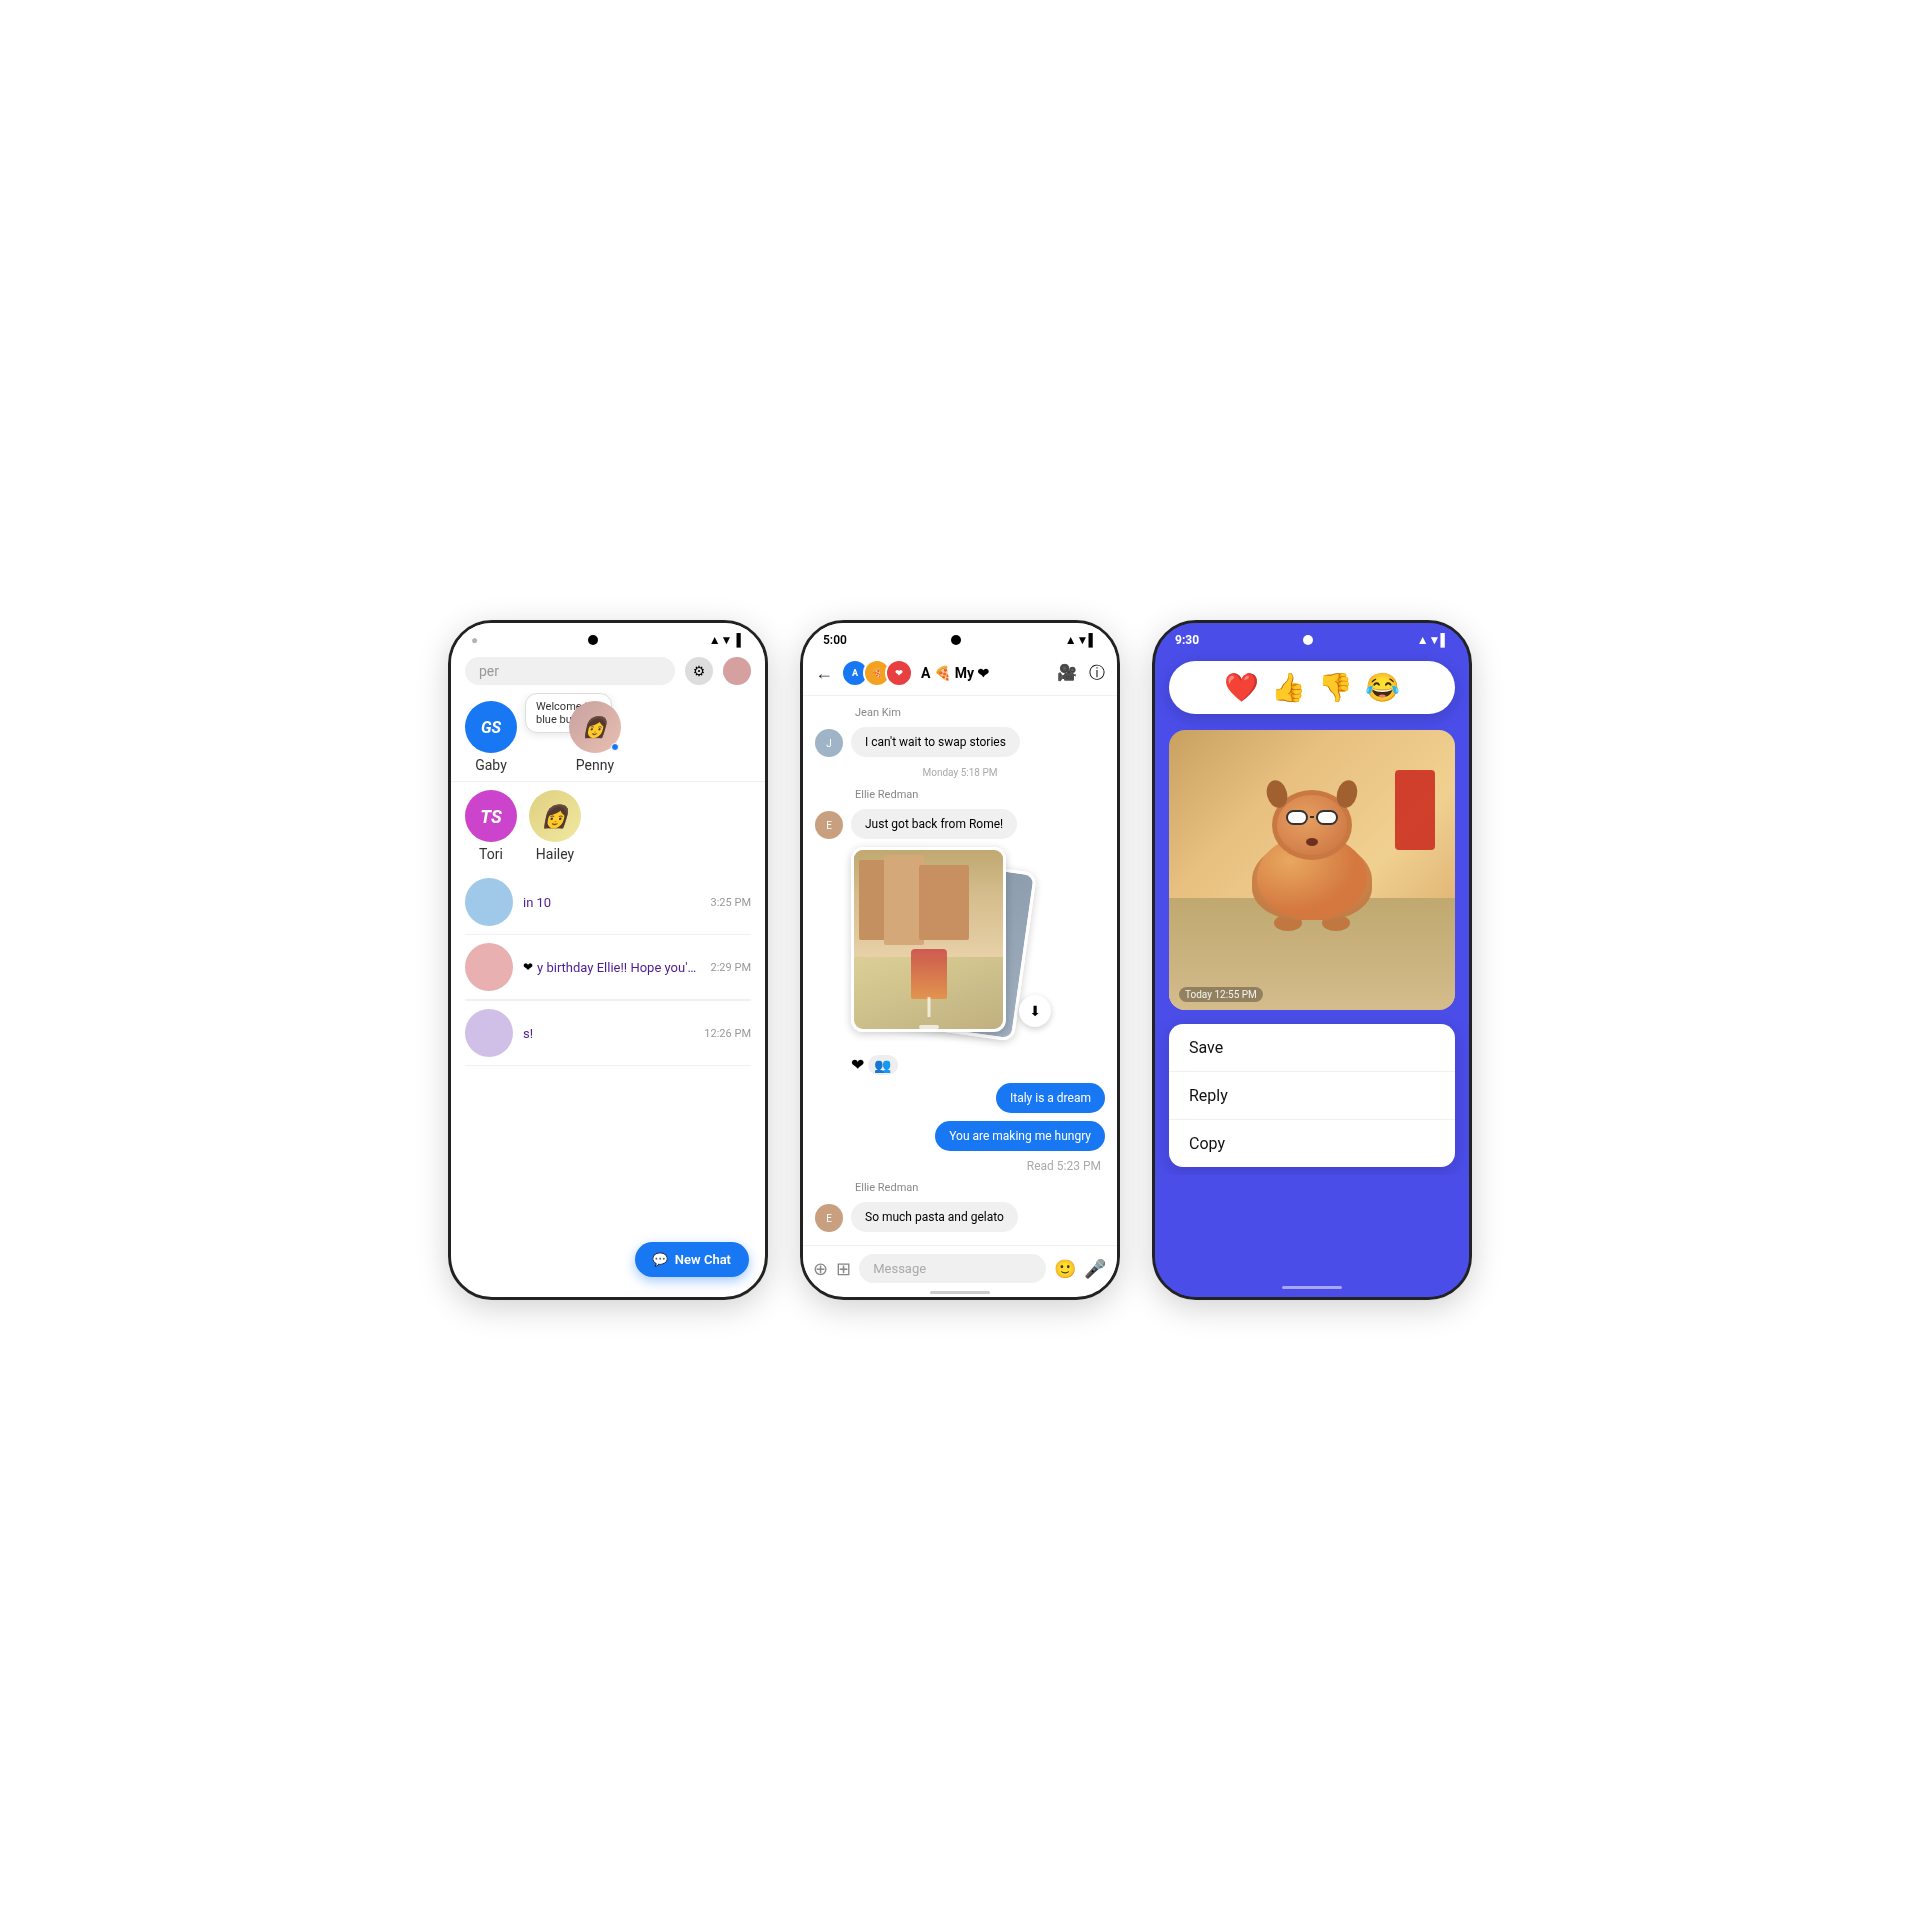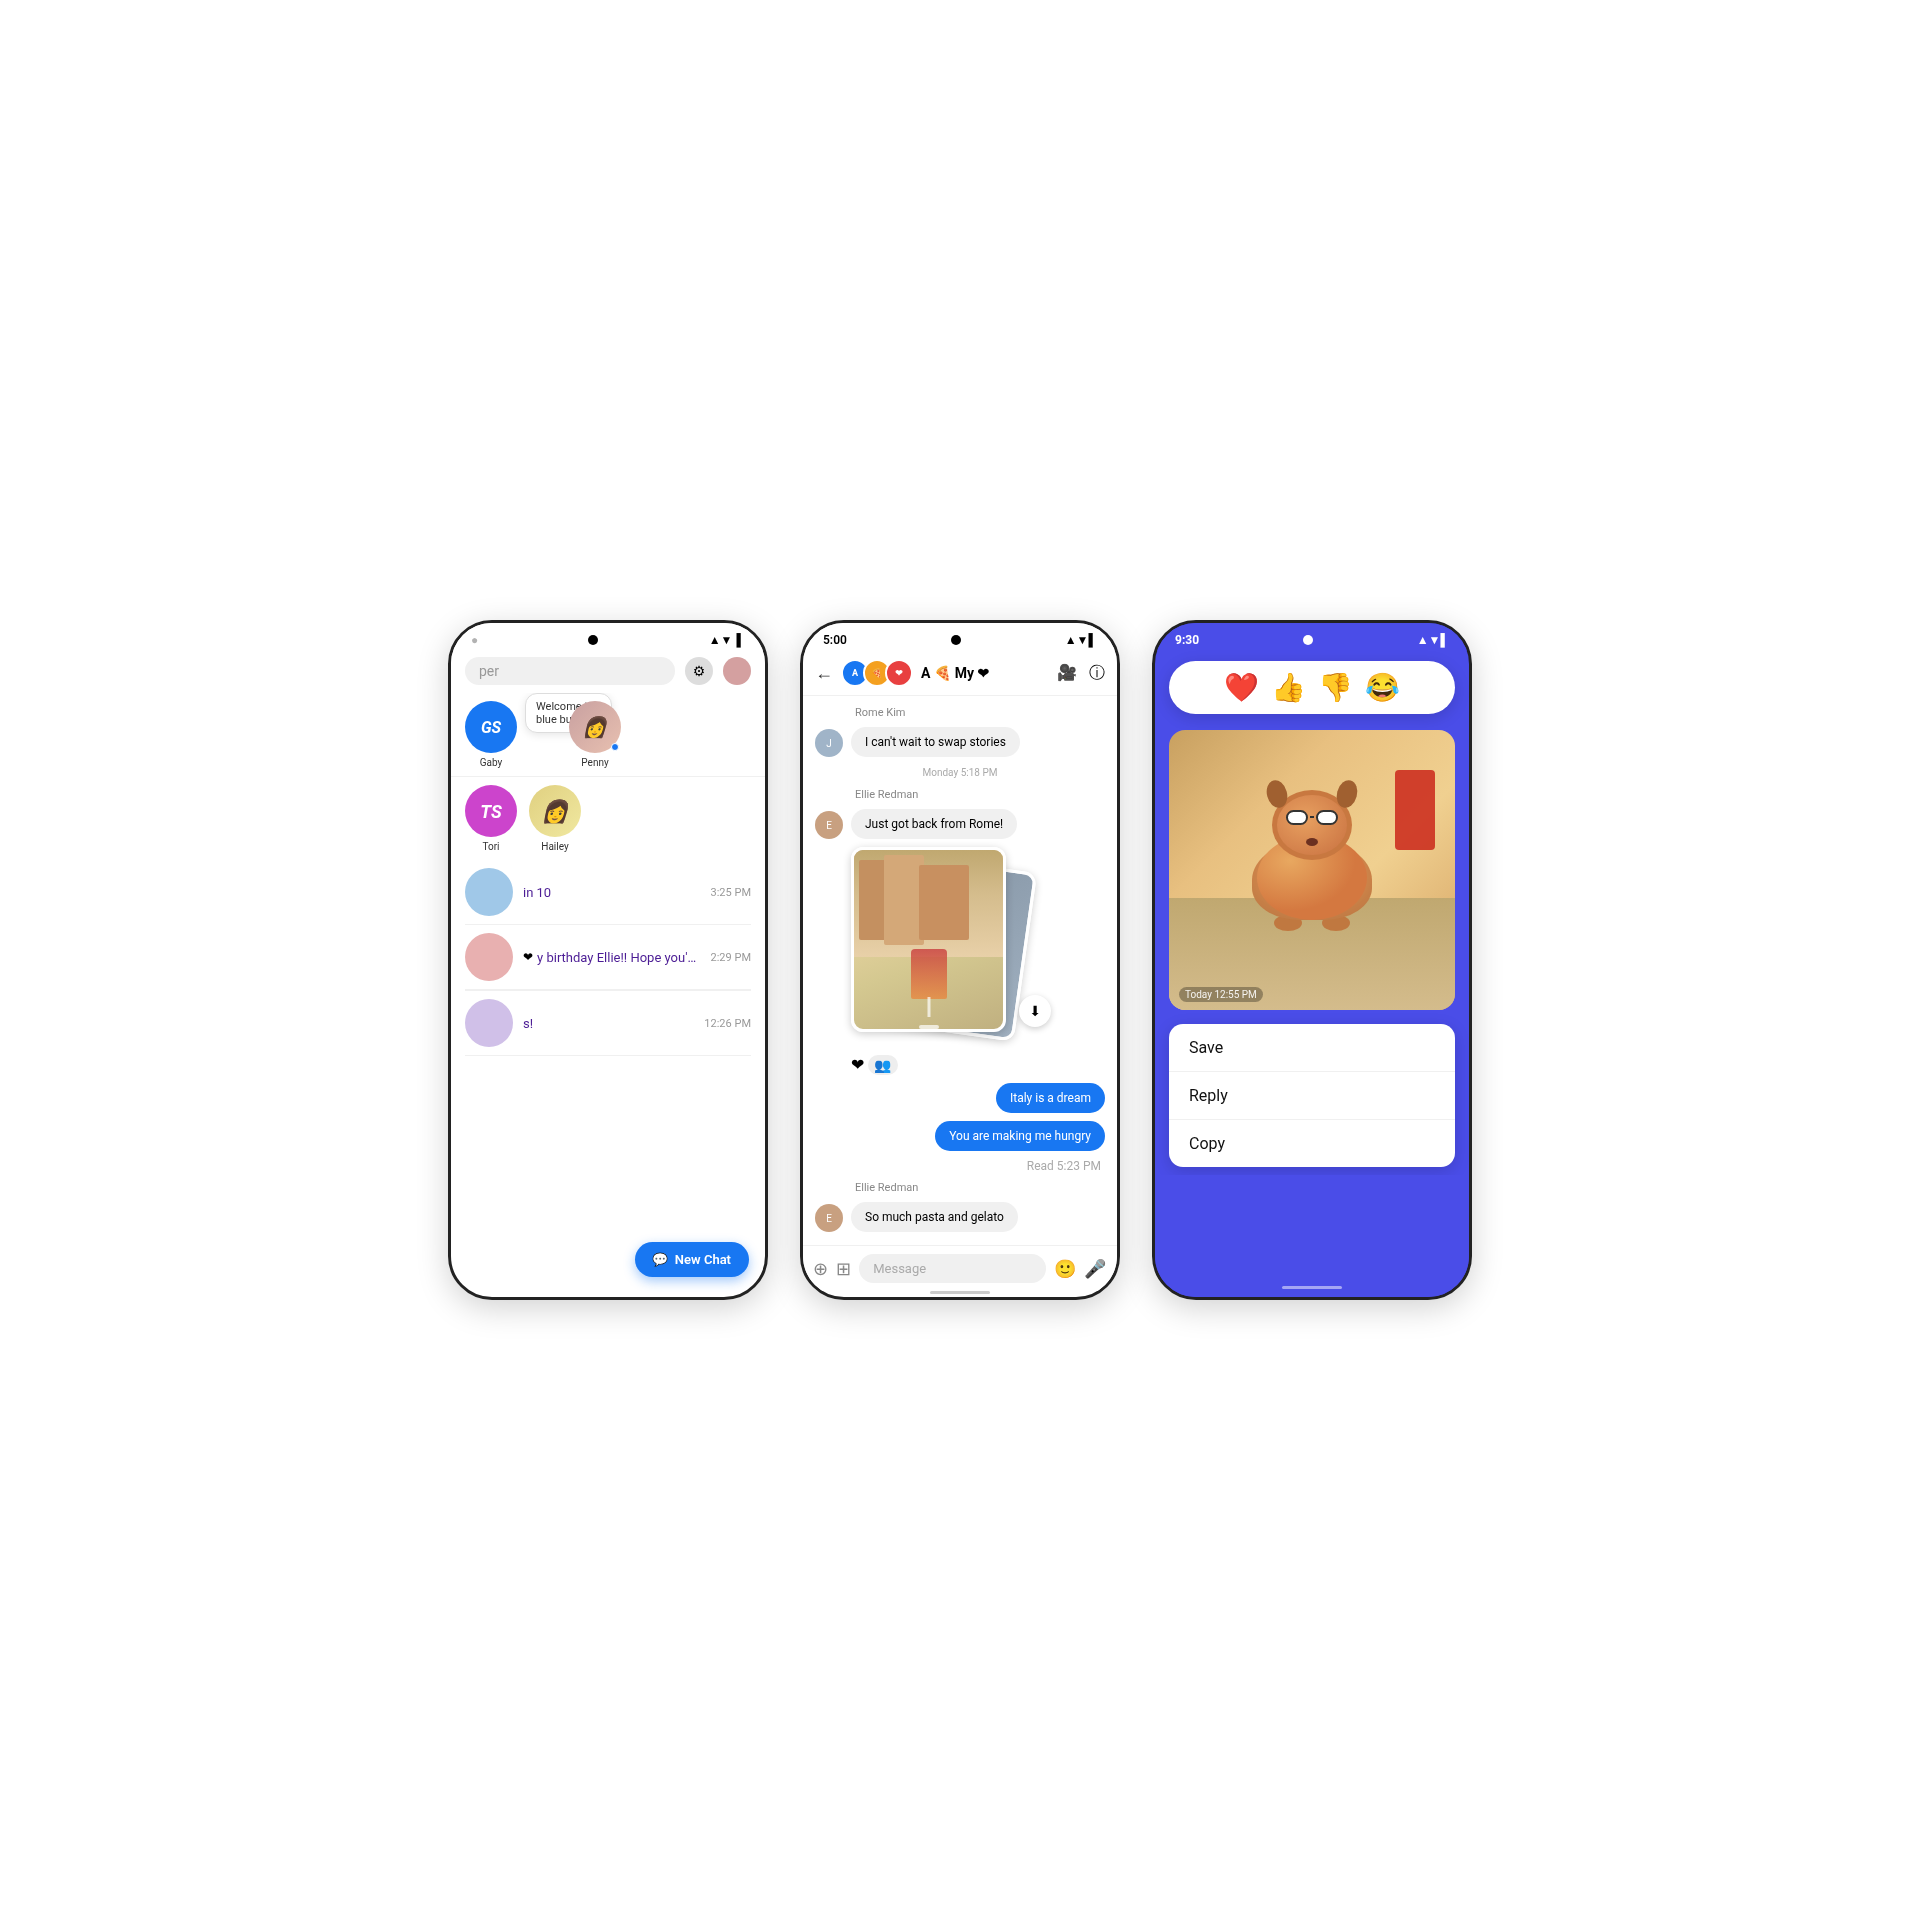--- a/index.html
+++ b/index.html
@@ -98,21 +98,21 @@
       width: 52px; height: 52px;
       border-radius: 50%;
       display: flex; align-items: center; justify-content: center;
       font-size: 18px;
       font-weight: 700;
       color: white;
       position: relative;
       overflow: hidden;
       font-style: italic;
     }
-    .story-name { font-size: 10px; color: #333; text-align: center; }
+    .story-name { font-size: 14px; color: #333; text-align: center; }
     .story-bubble {
       background: white;
       border: 1px solid #ddd;
       border-radius: 12px;
       padding: 6px 10px;
       font-size: 11px;
       color: #333;
       position: absolute;
       top: -8px;
       left: 60px;
@@ -448,21 +448,21 @@
       <div class="chat-header-name">
         <span>A 🍕 My ❤</span>
       </div>
       <div class="chat-header-icons">
         <span style="font-size:16px;">🎥</span>
         <span style="font-size:16px;">ⓘ</span>
       </div>
     </div>
 
     <div class="messages-area">
-      <div class="sender-label">Rome Kim</div>
+      <div class="sender-label">Jean Kim</div>
       <div class="message-row">
         <div class="message-avatar-sm" style="background:#a0b4c8;display:flex;align-items:center;justify-content:center;font-size:10px;color:white;">J</div>
         <div class="bubble">I can't wait to swap stories</div>
       </div>
 
       <div class="timestamp-center">Monday 5:18 PM</div>
 
       <div class="sender-label">Ellie Redman</div>
       <div class="message-row">
         <div class="message-avatar-sm" style="background:#c8a080;display:flex;align-items:center;justify-content:center;font-size:10px;color:white;">E</div>

